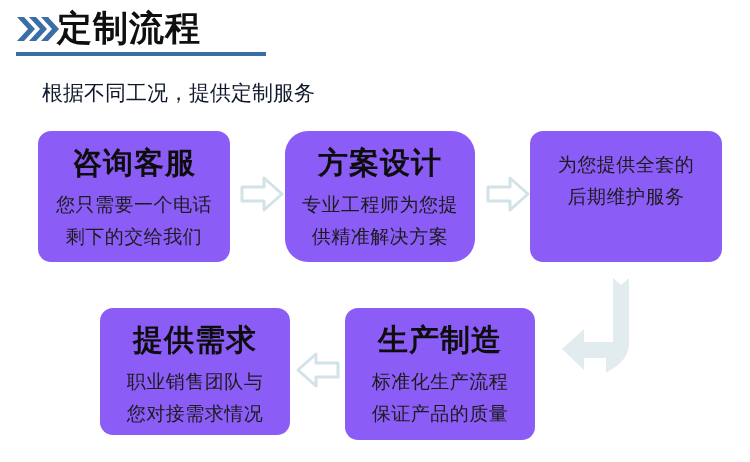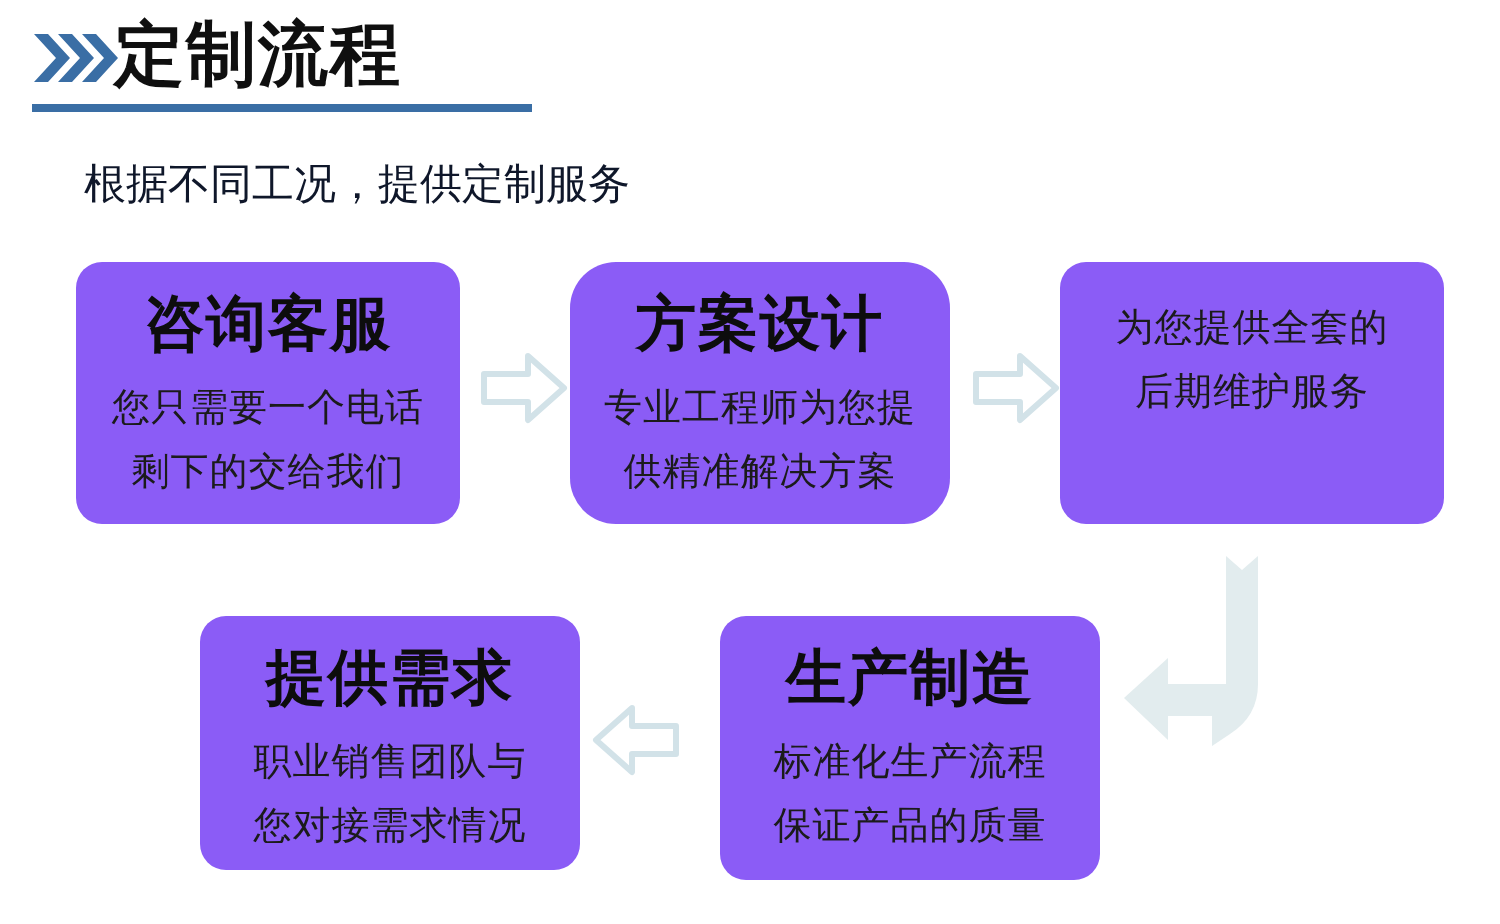--- a/index.html
+++ b/index.html
@@ -99,21 +99,21 @@
     white-space: nowrap;
     letter-spacing: 0.5px;
   }
 
   
   #box-1 { left: 38px;  top: 131px; width: 192px; height: 131px; }
   #box-2 { left: 285px; top: 131px; width: 190px; height: 131px; border-radius: 23px; }
   #box-3 { left: 530px; top: 131px; width: 192px; height: 131px; }
   
   #box-4 { left: 100px; top: 308px; width: 190px; height: 127px; }
-  #box-5 { left: 360px; top: 308px; width: 190px; height: 132px; }
+  #box-5 { left: 345px; top: 308px; width: 190px; height: 132px; }
 
   
   .arrow {
     position: absolute;
   }
   #arrow-1 { left: 238px; top: 170px; width: 48px; height: 48px; }
   #arrow-2 { left: 484px; top: 170px; width: 48px; height: 48px; }
   #arrow-3 { left: 294px; top: 346px; width: 48px; height: 48px; }
   #arrow-uturn { left: 558px; top: 272px; width: 110px; height: 110px; }
 </style>

